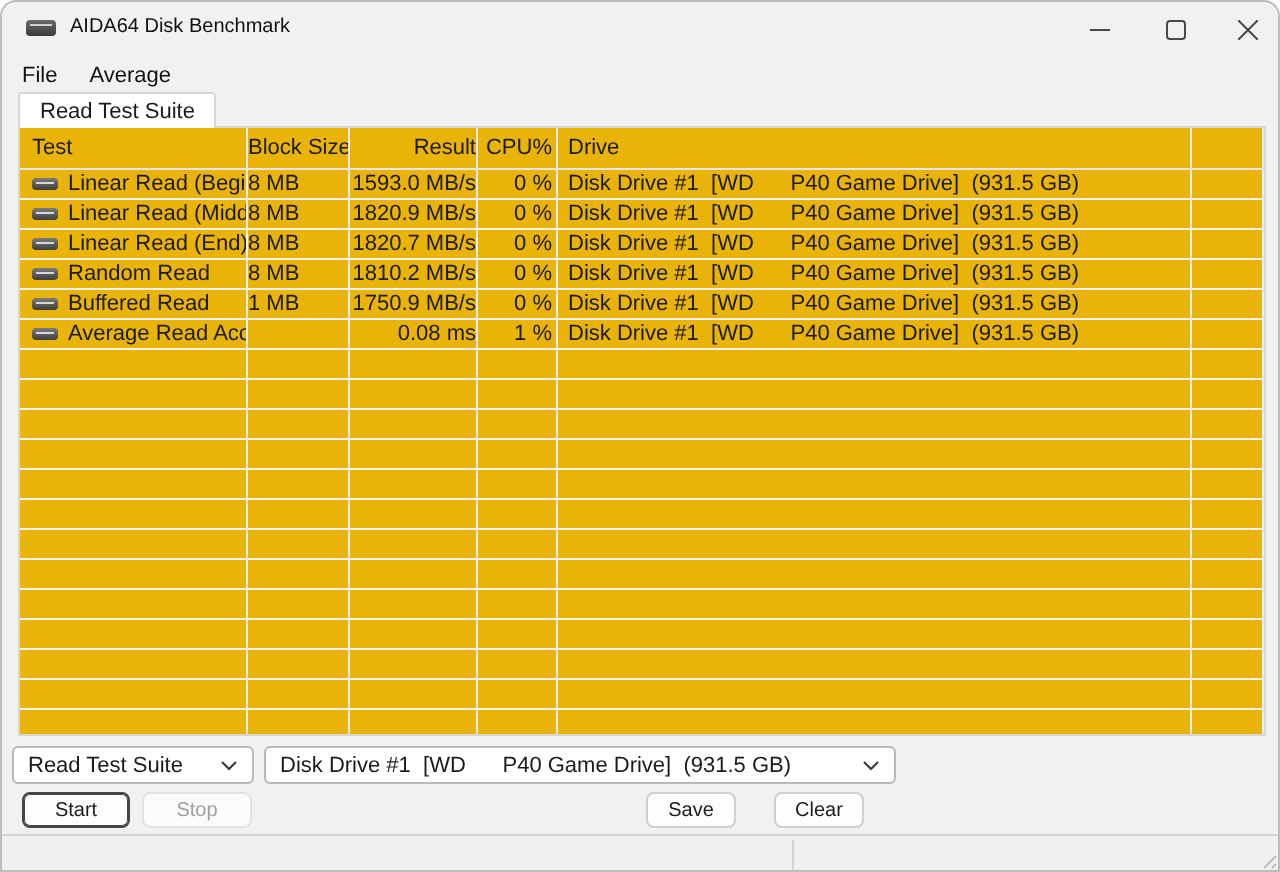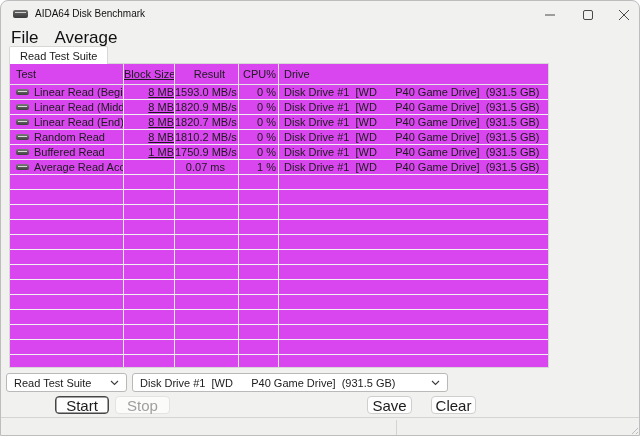--- a/index.html
+++ b/index.html
@@ -16,55 +16,55 @@
   #app-icon { position:absolute; left:12px; top:9px; width:15px; height:8px;
     background:linear-gradient(#6b6b6b,#3a3a3a); border-radius:2px; }
   #app-icon:after { content:""; position:absolute; left:2px; top:2px; width:11px; height:1px; background:#cfcfcf; }
   #title-text { position:absolute; left:34px; top:7px; font-size:10px; color:#111; }
   .win-ctrl { position:absolute; top:0; width:42px; height:28px;
     display:flex; align-items:center; justify-content:center; color:#444; }
   #btn-min  { left:528px; } #btn-max { left:566px; } #btn-close { left:602px; }
   
   #menubar { position:absolute; left:0; top:28px; width:100%; height:18px;
     display:flex; align-items:center; padding-left:8px; gap:12px; }
-  .menu-item { font-size:17px; color:#111; padding:1px 2px; }
+  .menu-item { font-size:11px; color:#111; padding:1px 2px; }
   
   #tab { position:absolute; left:8px; top:45px; height:18px; padding:0 10px;
     background:#ffffff; border:1px solid #d7d7d5; border-bottom:none;
     display:flex; align-items:center; font-size:11px; z-index:3;
     border-radius:2px 2px 0 0; }
   
-  #panel { position:absolute; left:8px; top:62px; width:540px; height:305px;
-    background:#d946ef; border:1px solid #d7d7d5; overflow:hidden; z-index:2; }
+  #panel { position:absolute; left:8px; top:62px; width:624px; height:305px;
+    background:#eab308; border:1px solid #d7d7d5; overflow:hidden; z-index:2; }
   .t-row, #t-header { display:grid;
     grid-template-columns:114px 51px 64px 40px 317px 1fr; }
   #t-header { height:21px; line-height:20px; border-bottom:1px solid #e6e6e6; }
   #t-header .cell { border-right:1px solid #e9e9e9; }
   .t-row { height:15px; line-height:14px; border-bottom:1px solid #f1f1f1; }
   .cell { overflow:hidden; white-space:pre; }
   .t-row .cell { border-right:1px solid #efefef; }
   .c-test  { padding-left:6px; display:flex; align-items:center; white-space:pre; }
-  .c-size  { text-align:right;text-decoration:underline; }
-  .c-result{ text-align:right; padding-right:13px; }
+  .c-size  { text-align:left; }
+  .c-result{ text-align:right; padding-right:0; }
   .c-cpu   { text-align:right; padding-right:2px; }
   .c-drive { padding-left:5px; }
   .disk-icon { width:13px; height:6px; margin-right:5px; flex:0 0 auto;
     background:linear-gradient(#7a7a7a,#3f3f3f); border-radius:2px; position:relative; }
   .disk-icon:after { content:""; position:absolute; left:2px; top:1.5px; width:9px; height:1px; background:#d8d8d8; }
   
   .dropdown { position:absolute; height:19px; background:#fff;
     border:1px solid #b9b9b7; border-radius:3px;
     display:flex; align-items:center; font-size:11px; }
   .dropdown .dd-text { padding-left:7px; white-space:pre; overflow:hidden; flex:1 1 auto; }
   .dropdown .chev { flex:0 0 auto; margin-right:7px; display:flex; align-items:center; }
   #suite-dd { left:5px;   top:372px; width:121px; }
   #drive-dd { left:131px; top:372px; width:316px; }
   .btn { position:absolute; top:395px; height:18px; background:#fdfdfd;
-    border:1px solid #cfcfcd; border-radius:4px; font-size:15px; color:#1b1b1b;
-    display:flex; align-items:center; justify-content:center;margin-left:44px; }
+    border:1px solid #cfcfcd; border-radius:4px; font-size:10px; color:#1b1b1b;
+    display:flex; align-items:center; justify-content:center; }
   #btn-start { left:10px;  width:54px; border:1px solid #454545; box-shadow:inset 0 0 0 0.5px #454545; }
   #btn-stop  { left:70px;  width:55px; background:#fbfbfa; border-color:#e3e3e1; color:#9f9f9f; }
   #btn-save  { left:322px; width:45px; }
   #btn-clear { left:386px; width:45px; }
   
   #statusbar { position:absolute; left:0; top:416px; width:640px; height:20px;
     background:#f0f0ef; border-top:1px solid #d4d4d2; }
   #status-divider { position:absolute; left:395px; top:2px; width:1px; height:16px; background:#d4d4d2; }
   #size-grip { position:absolute; right:2px; bottom:2px; }
 </style>
@@ -149,21 +149,21 @@
           <div class="cell c-test"><span class="disk-icon"></span><span>Buffered Read</span></div>
           <div class="cell c-size">1 MB</div>
           <div class="cell c-result">1750.9 MB/s</div>
           <div class="cell c-cpu">0 %</div>
           <div class="cell c-drive">Disk Drive #1  [WD      P40 Game Drive]  (931.5 GB)</div>
           <div class="cell "></div>
         </div>
         <div class="t-row">
           <div class="cell c-test"><span class="disk-icon"></span><span>Average Read Access</span></div>
           <div class="cell c-size"></div>
-          <div class="cell c-result">0.07 ms</div>
+          <div class="cell c-result">0.08 ms</div>
           <div class="cell c-cpu">1 %</div>
           <div class="cell c-drive">Disk Drive #1  [WD      P40 Game Drive]  (931.5 GB)</div>
           <div class="cell "></div>
         </div>
         <div class="t-row">
           <div class="cell c-test"></div>
           <div class="cell c-size"></div>
           <div class="cell c-result"></div>
           <div class="cell c-cpu"></div>
           <div class="cell c-drive"></div>

